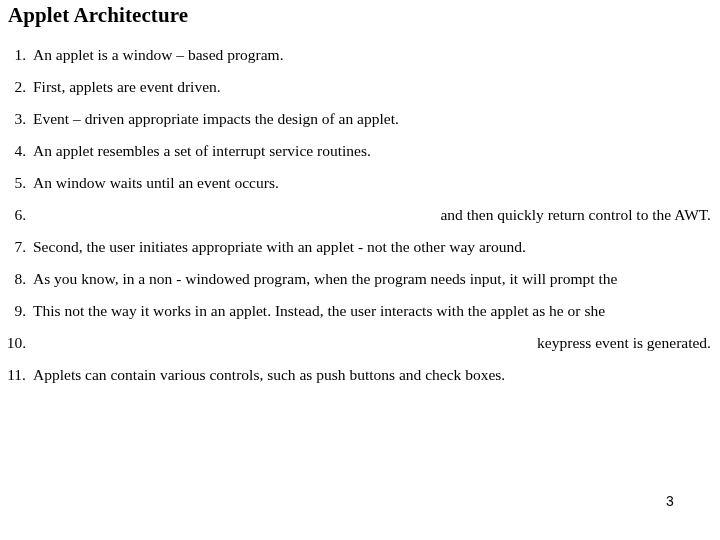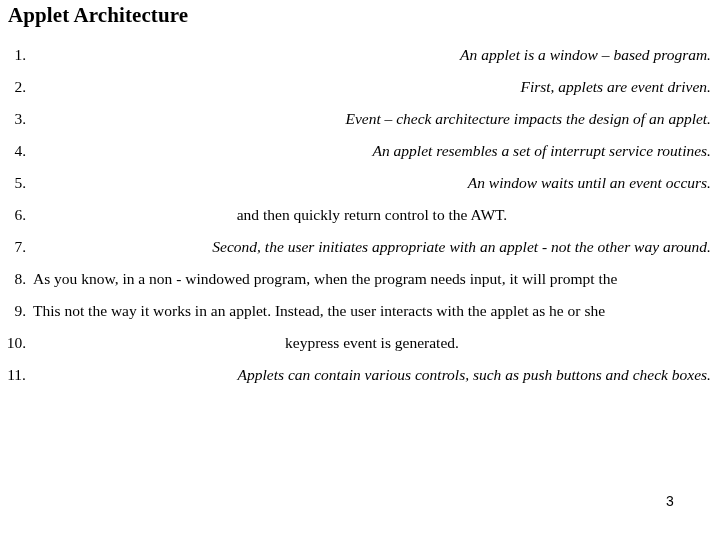--- a/index.html
+++ b/index.html
@@ -62,27 +62,26 @@
     padding-right: 9px;
     font-size: 15.5px;
     line-height: 21px;
     text-align: justify;
     text-justify: inter-word;
     hyphens: none;
   }
 
   
   .item-body.single {
-    text-align: right;
-    font-style: italic;
+    text-align: left;
   }
 
   .item-body.multi > .last-line {
     display: block;
-    text-align: center;
+    text-align: right;
   }
 
   .page-number {
     position: absolute;
     left: 666px;
     top: 493px;
     font-size: 14px;
     line-height: 16px;
     font-family: "Liberation Sans", "DejaVu Sans", sans-serif;
   }
@@ -101,21 +100,21 @@
       <div class="item-body single">An applet is a window – based program.</div>
     </div>
 
     <div class="list-item">
       <div class="item-number">2.</div>
       <div class="item-body single">First, applets are event driven.</div>
     </div>
 
     <div class="list-item">
       <div class="item-number">3.</div>
-      <div class="item-body single">Event – check architecture impacts the design of an applet.</div>
+      <div class="item-body single">Event – driven appropriate impacts the design of an applet.</div>
     </div>
 
     <div class="list-item">
       <div class="item-number">4.</div>
       <div class="item-body single">An applet resembles a set of interrupt service routines.</div>
     </div>
 
     <div class="list-item">
       <div class="item-number">5.</div>
       <div class="item-body single">An window waits until an event occurs.</div>

